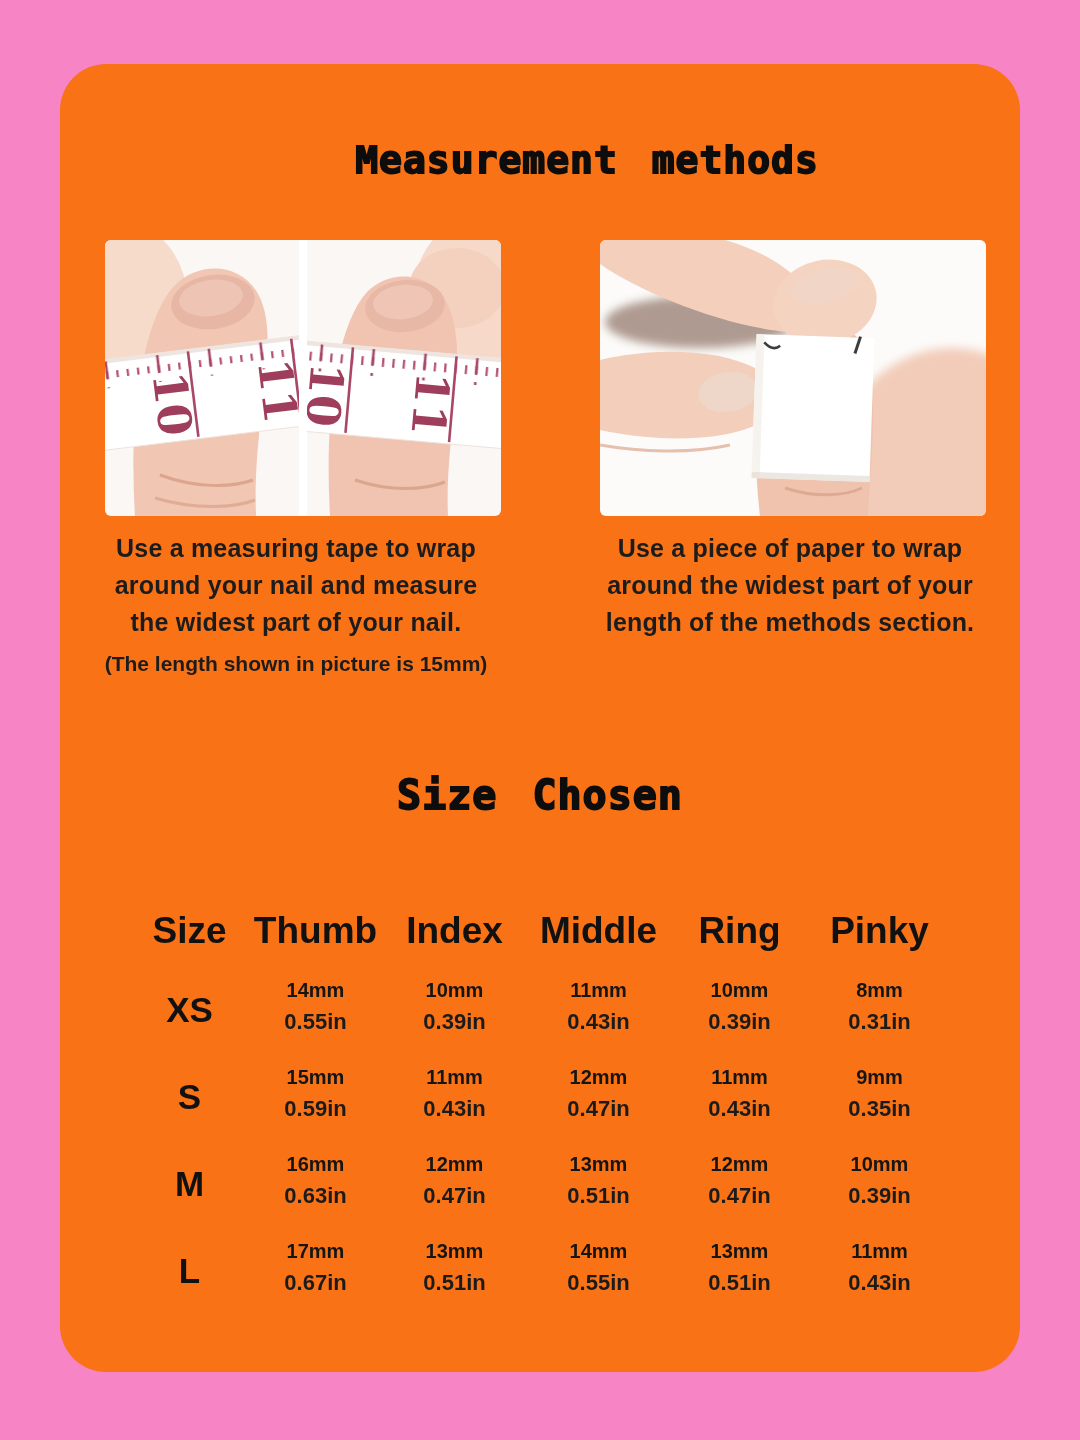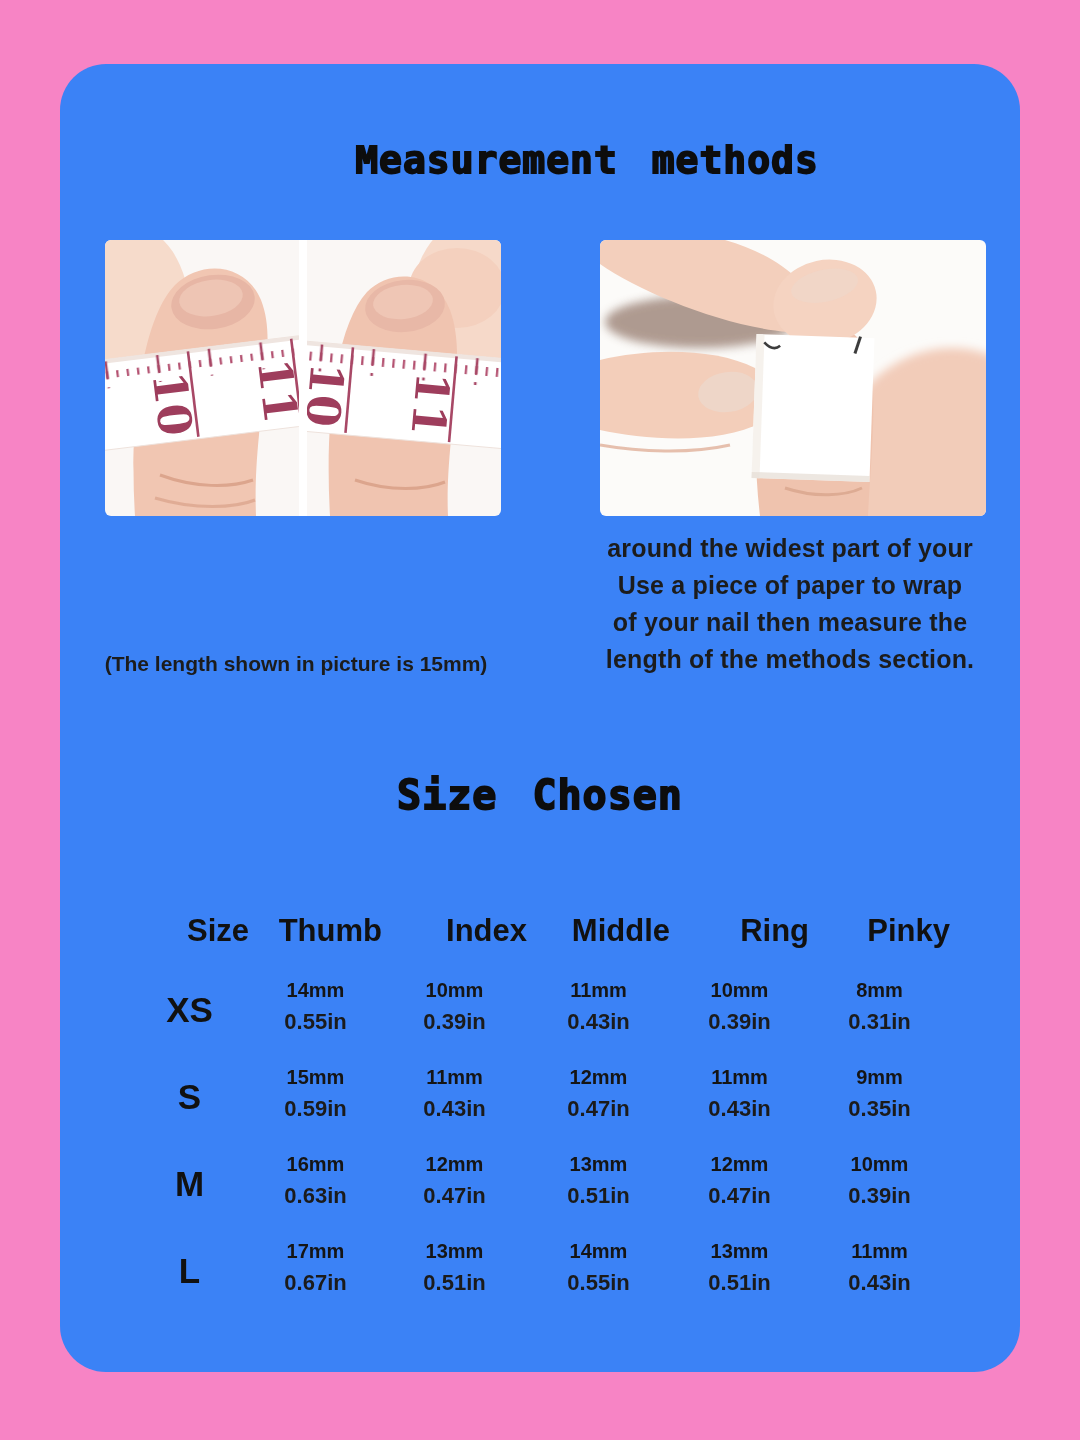--- a/index.html
+++ b/index.html
@@ -7,21 +7,21 @@
   body {
     background:#f784c5;
     font-family:"Liberation Sans", sans-serif;
     position:relative;
     overflow:hidden;
     color:#141414;
   }
   .card {
     position:absolute; left:60px; top:64px;
     width:960px; height:1308px;
-    background:#3b82f6;
+    background:#f97316;
     border-radius:46px;
   }
   .blocky {
     font-family:"DejaVu Sans Mono", monospace;
     font-weight:bold;
     color:#0d0d0d;
     -webkit-text-stroke:1.8px #0d0d0d;
     letter-spacing:1px;
     word-spacing:10px;
     white-space:nowrap;
@@ -58,21 +58,21 @@
     color:#1c1c1c;
   }
 
   .size-table { position:absolute; left:70px; top:836px; width:820px; }
   .trow {
     display:grid;
     grid-template-columns:119px 133px 145px 143px 139px 141px;
     align-items:center;
   }
   .thead { height:62px; }
-  .th { text-align:right; font-size:31px; font-weight:bold; color:#111; }
+  .th { text-align:center; font-size:37px; font-weight:bold; color:#111; }
   .drow { height:87px; }
   .size-label { text-align:center; font-size:35px; font-weight:bold; color:#111;margin-top:9px; }
   .cell { text-align:center; }
   .mm { font-size:20px; font-weight:bold; color:#151515; line-height:33px; }
   .in { font-size:22px; font-weight:bold; color:#1b1b1b; line-height:30px; margin-top:0; }
 </style>
 </head>
 <body>
 
 <div class="card">
@@ -170,26 +170,30 @@
       <g transform="rotate(2 212 168)">
         <rect x="154" y="96" width="118" height="144" fill="#ffffff"></rect>
         <rect x="154" y="96" width="8" height="144" fill="#f4efe9" opacity="0.8"></rect>
         <rect x="154" y="234" width="118" height="6" fill="#e6ddd4" opacity="0.7"></rect>
         <path d="M162,104 q9,9 16,3" stroke="#3c3c3c" stroke-width="2.6" fill="none"></path>
         <path d="M258,95 l-5,17" stroke="#3c3c3c" stroke-width="3" fill="none"></path>
       </g>
     </svg>
   </figure>
 
+  <div class="caption caption-left">
+    <div>Use a measuring tape to wrap</div>
+    <div>around your nail and measure</div>
+    <div>the widest part of your nail.</div>
+  </div>
   <div class="note">(The length shown in picture is 15mm)</div>
 
   <div class="caption caption-right">
+    <div>Use a piece of paper to wrap</div>
     <div>around the widest part of your</div>
-    <div>Use a piece of paper to wrap</div>
-    <div>of your nail then measure the</div>
     <div>length of the methods section.</div>
   </div>
 
   <h2 class="blocky title-size">Size Chosen</h2>
 
   <div class="size-table">
     <div class="trow thead">
       <div class="th">Size</div>
       <div class="th">Thumb</div>
       <div class="th">Index</div>

